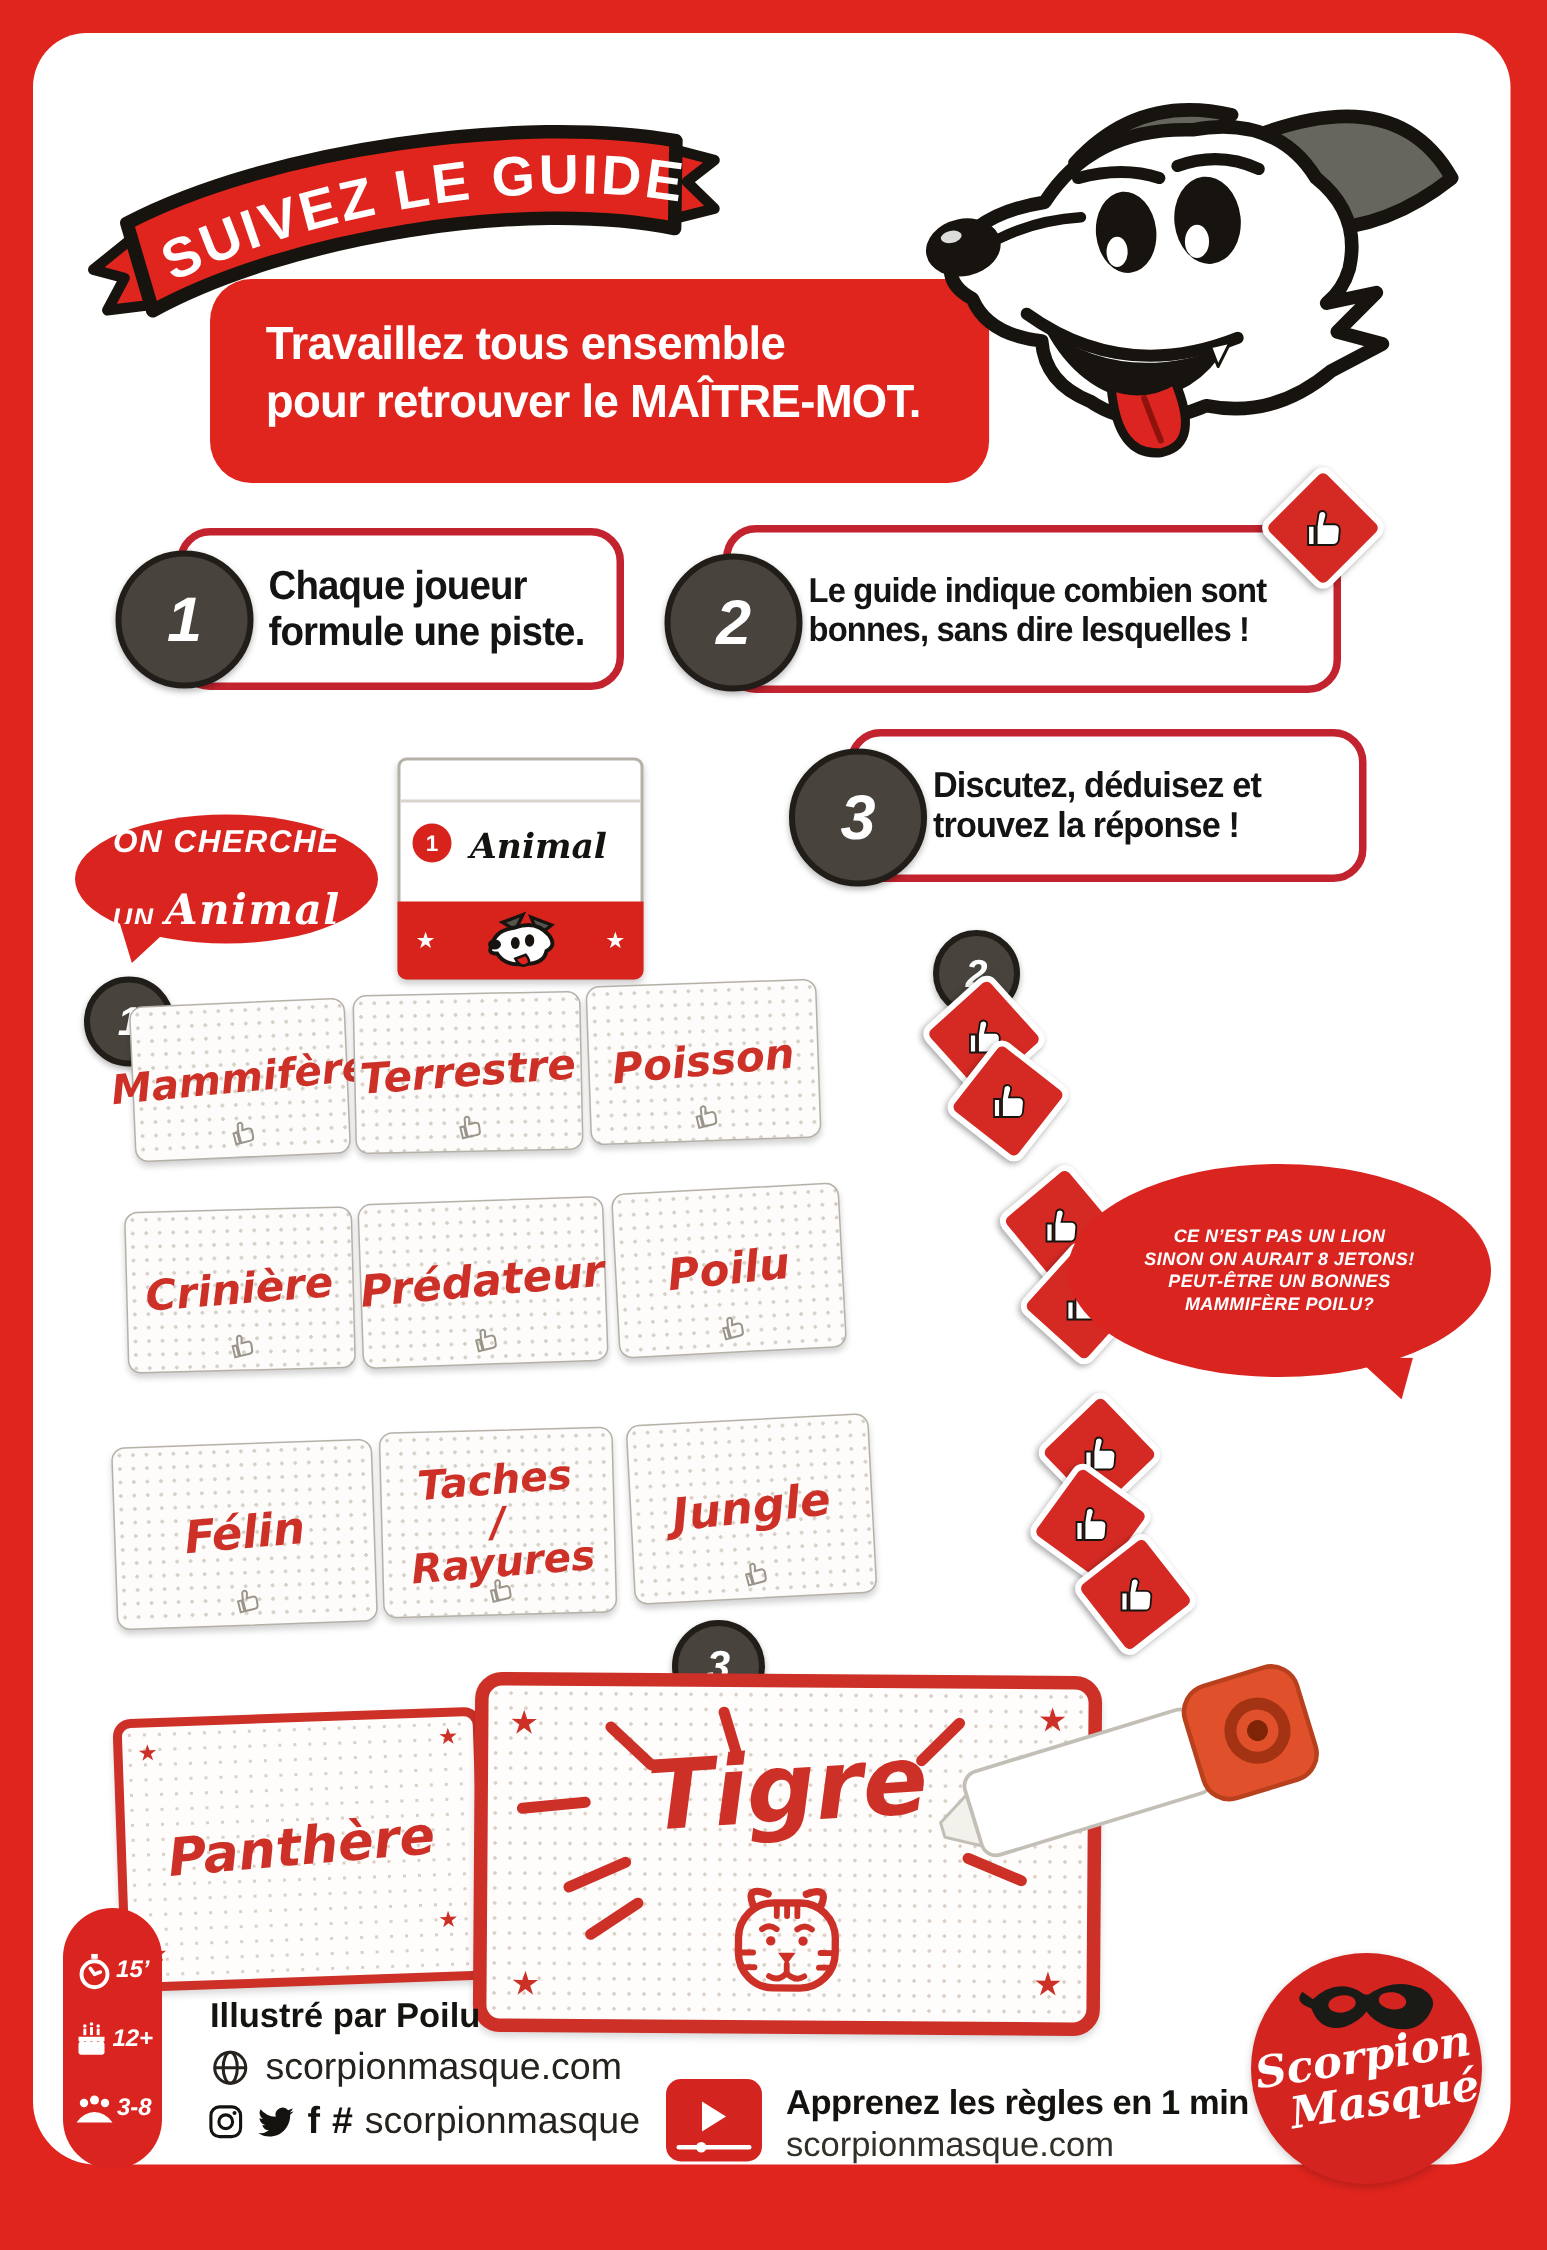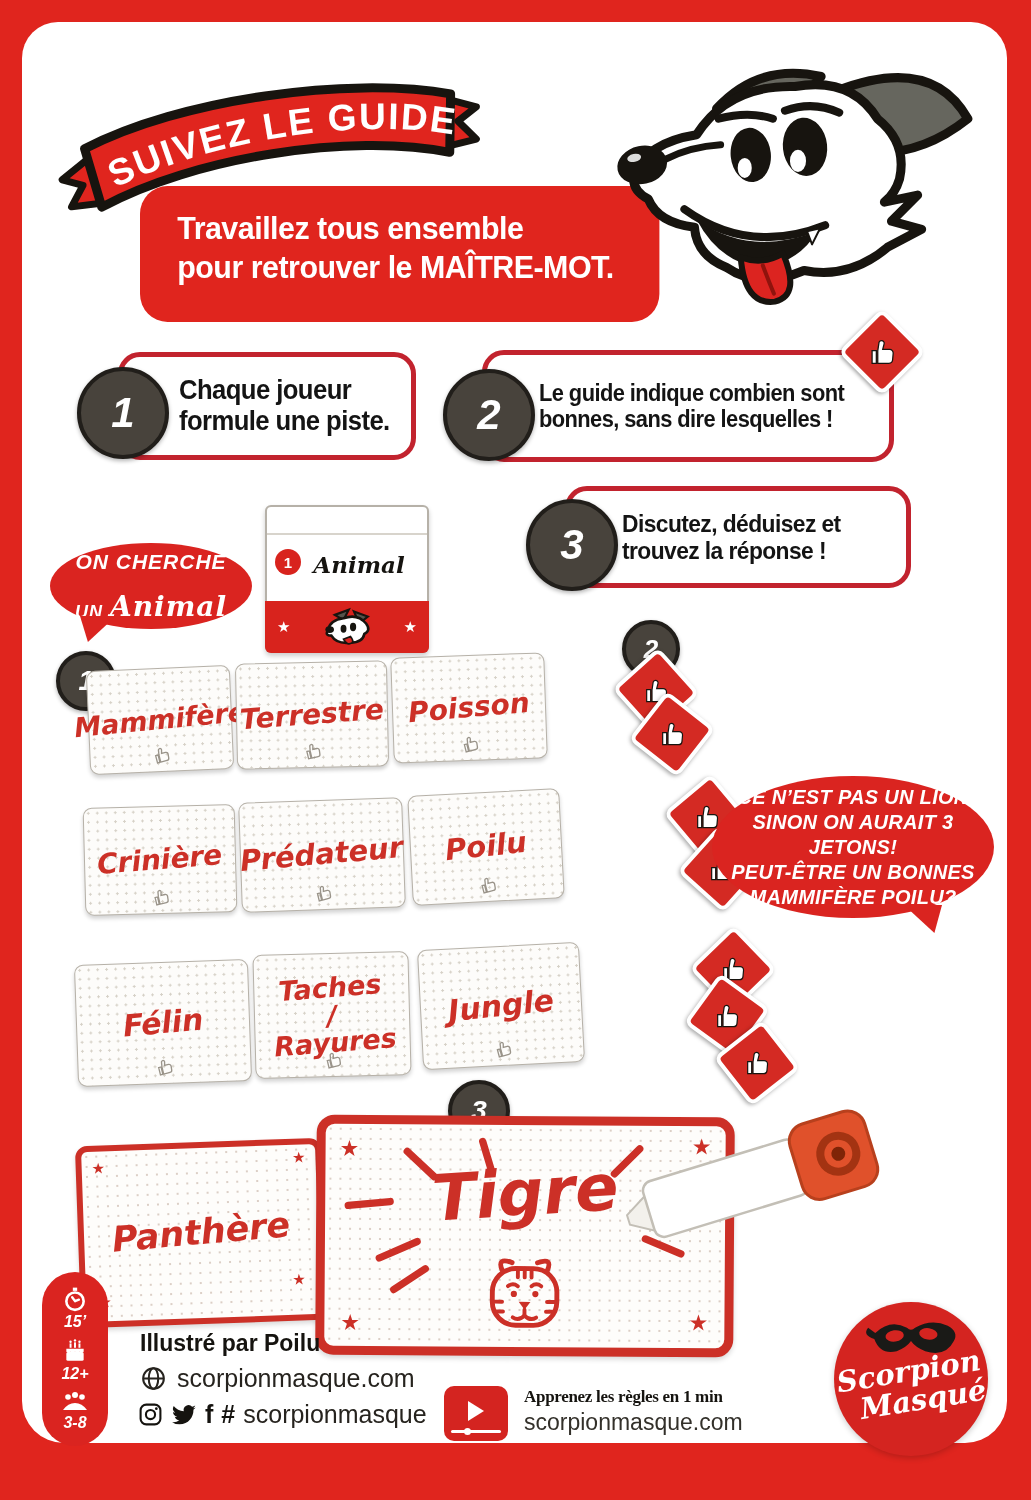--- a/index.html
+++ b/index.html
@@ -38,34 +38,34 @@
   .deck .num{position:absolute;left:8px;top:42px;width:26px;height:26px;border-radius:50%;background:#d8231d;color:#fff;font-weight:bold;font-size:15px;display:flex;align-items:center;justify-content:center;}
   .deck .dlabel{position:absolute;left:34px;top:44px;width:116px;text-align:center;font-family:"DejaVu Serif",serif;font-style:italic;font-weight:bold;font-size:23px;color:#15130f;}
   .deck .star{color:#fff;font-size:15px;}
 
   
   .anscard{position:absolute;background-color:#fefdfb;border:6px solid #cc3027;border-radius:12px;background-image:radial-gradient(#dccfc6 1.1px,transparent 1.3px);background-size:10px 10px;box-shadow:0 3px 5px rgba(0,0,0,.15);}
   .anscard .star{position:absolute;color:#cc3027;}
 
   
   .pill{position:absolute;left:42px;top:1272px;width:66px;height:174px;background:#da2420;border-radius:34px;display:flex;flex-direction:column;align-items:center;justify-content:space-evenly;padding:8px 0;box-sizing:border-box;}
-  .pill .spec{display:flex;flex-direction:column;align-items:center;gap:1px;color:#fff;font-weight:bold;font-style:italic;font-size:16px;}
+  .pill .spec{display:flex;flex-direction:row;align-items:center;gap:1px;color:#fff;font-weight:bold;font-style:italic;font-size:16px;}
 
   
   .credits{position:absolute;left:140px;top:1330px;font-weight:bold;font-size:23px;color:#15130f;}
   .webrow,.socialrow{position:absolute;display:flex;align-items:center;gap:10px;color:#26231e;font-size:25px;}
   .webrow{left:140px;top:1364px;}
   .socialrow{left:138px;top:1400px;gap:8px;}
   .glyph{font-weight:900;font-size:25px;color:#15130f;}
   .video{position:absolute;left:444px;top:1386px;width:64px;height:55px;background:#d42420;border-radius:10px;display:flex;align-items:center;justify-content:center;}
   .video .tri{width:0;height:0;border-left:16px solid #fff;border-top:10px solid transparent;border-bottom:10px solid transparent;margin-top:-6px;}
   .video .bar{position:absolute;left:7px;right:7px;bottom:8px;height:3px;background:#fff;border-radius:2px;}
   .video .dot{position:absolute;left:20px;bottom:6px;width:7px;height:7px;border-radius:50%;background:#fff;}
   .videotext{position:absolute;left:524px;top:1387px;line-height:1.22;}
-  .videotext .l1{font-weight:bold;font-size:17px;color:#15130f;letter-spacing:-.3px;font-family:Liberation Serif, serif;}
+  .videotext .l1{font-weight:bold;font-size:23px;color:#15130f;letter-spacing:-.3px;}
   .videotext .l2{font-size:23px;color:#33302a;}
   .logo{position:absolute;left:834px;top:1302px;width:154px;height:154px;border-radius:50%;background:#d42420;box-shadow:0 2px 6px rgba(0,0,0,.2);}
   .logo .ltext{position:absolute;left:0;top:54px;width:100%;text-align:center;transform:rotate(-9deg);color:#fff;font-family:"DejaVu Serif",serif;font-style:italic;font-weight:bold;font-size:29px;line-height:1.05;}
   .logo .ltext .l2{margin-left:20px;display:block;}
 
   .prompt{position:absolute;left:50px;top:543px;width:202px;height:86px;}
   .prompt .oval{width:100%;height:100%;background:#da2420;border-radius:50%;display:flex;flex-direction:column;align-items:center;justify-content:center;color:#fff;gap:16px;}
   .prompt .oval::after{content:"";position:absolute;left:30px;bottom:-13px;width:36px;height:26px;background:#da2420;clip-path:polygon(0 0,100% 0,22% 100%);}
   .prompt .p1{font-weight:bold;font-style:italic;font-size:21px;letter-spacing:1px;}
   .prompt .p2{font-weight:bold;font-style:italic;font-size:18px;letter-spacing:1px;display:flex;align-items:flex-end;gap:7px;}
@@ -249,23 +249,23 @@
       <svg width="32" height="32" viewBox="0 0 24 24">
         <path d="M5 11 h3 v9 H5 Z M9 20 l7.8 0 c1.4 0 2.6 -1.1 2.7 -2.5 l.4 -4.6 c.1 -1.5 -1 -2.7 -2.5 -2.7 h-4.9 l1 -3.9 c.3 -1.2 -.6 -2.3 -1.8 -2.3 c-.8 0 -1.5 .5 -1.8 1.2 L9 11.2 Z" fill="#fff" stroke="#17140f" stroke-width=".9"></path>
       </svg>
     </div>
   <div class="token" style="left:690px;top:838px;--tr:42deg;">
       <svg width="32" height="32" viewBox="0 0 24 24">
         <path d="M5 11 h3 v9 H5 Z M9 20 l7.8 0 c1.4 0 2.6 -1.1 2.7 -2.5 l.4 -4.6 c.1 -1.5 -1 -2.7 -2.5 -2.7 h-4.9 l1 -3.9 c.3 -1.2 -.6 -2.3 -1.8 -2.3 c-.8 0 -1.5 .5 -1.8 1.2 L9 11.2 Z" fill="#fff" stroke="#17140f" stroke-width=".9"></path>
       </svg>
     </div>
 
-  <div class="bubble" style="left:712px;top:776px;width:282px;height:142px;font-size:20px;">
+  <div class="bubble" style="left:712px;top:776px;width:282px;height:142px;font-size:12px;">
     <span>CE N’EST PAS UN LION</span>
-    <span>SINON ON AURAIT 3 JETONS!</span>
+    <span>SINON ON AURAIT 8 JETONS!</span>
     <span>PEUT-ÊTRE UN BONNES</span>
     <span>MAMMIFÈRE POILU?</span>
   </div>
 
   <div class="card" style="left:76px;top:962px;width:172px;height:120px;transform:rotate(-2deg);">
     <div class="word" style="font-size:30px;">Félin</div>
     <svg class="minithumb" width="20" height="20" viewBox="0 0 24 24">
         <path d="M5 11 h3 v9 H5 Z M9 20 l7.8 0 c1.4 0 2.6 -1.1 2.7 -2.5 l.4 -4.6 c.1 -1.5 -1 -2.7 -2.5 -2.7 h-4.9 l1 -3.9 c.3 -1.2 -.6 -2.3 -1.8 -2.3 c-.8 0 -1.5 .5 -1.8 1.2 L9 11.2 Z" fill="none" stroke="#9a948a" stroke-width="1.6"></path>
       </svg>
   </div>

